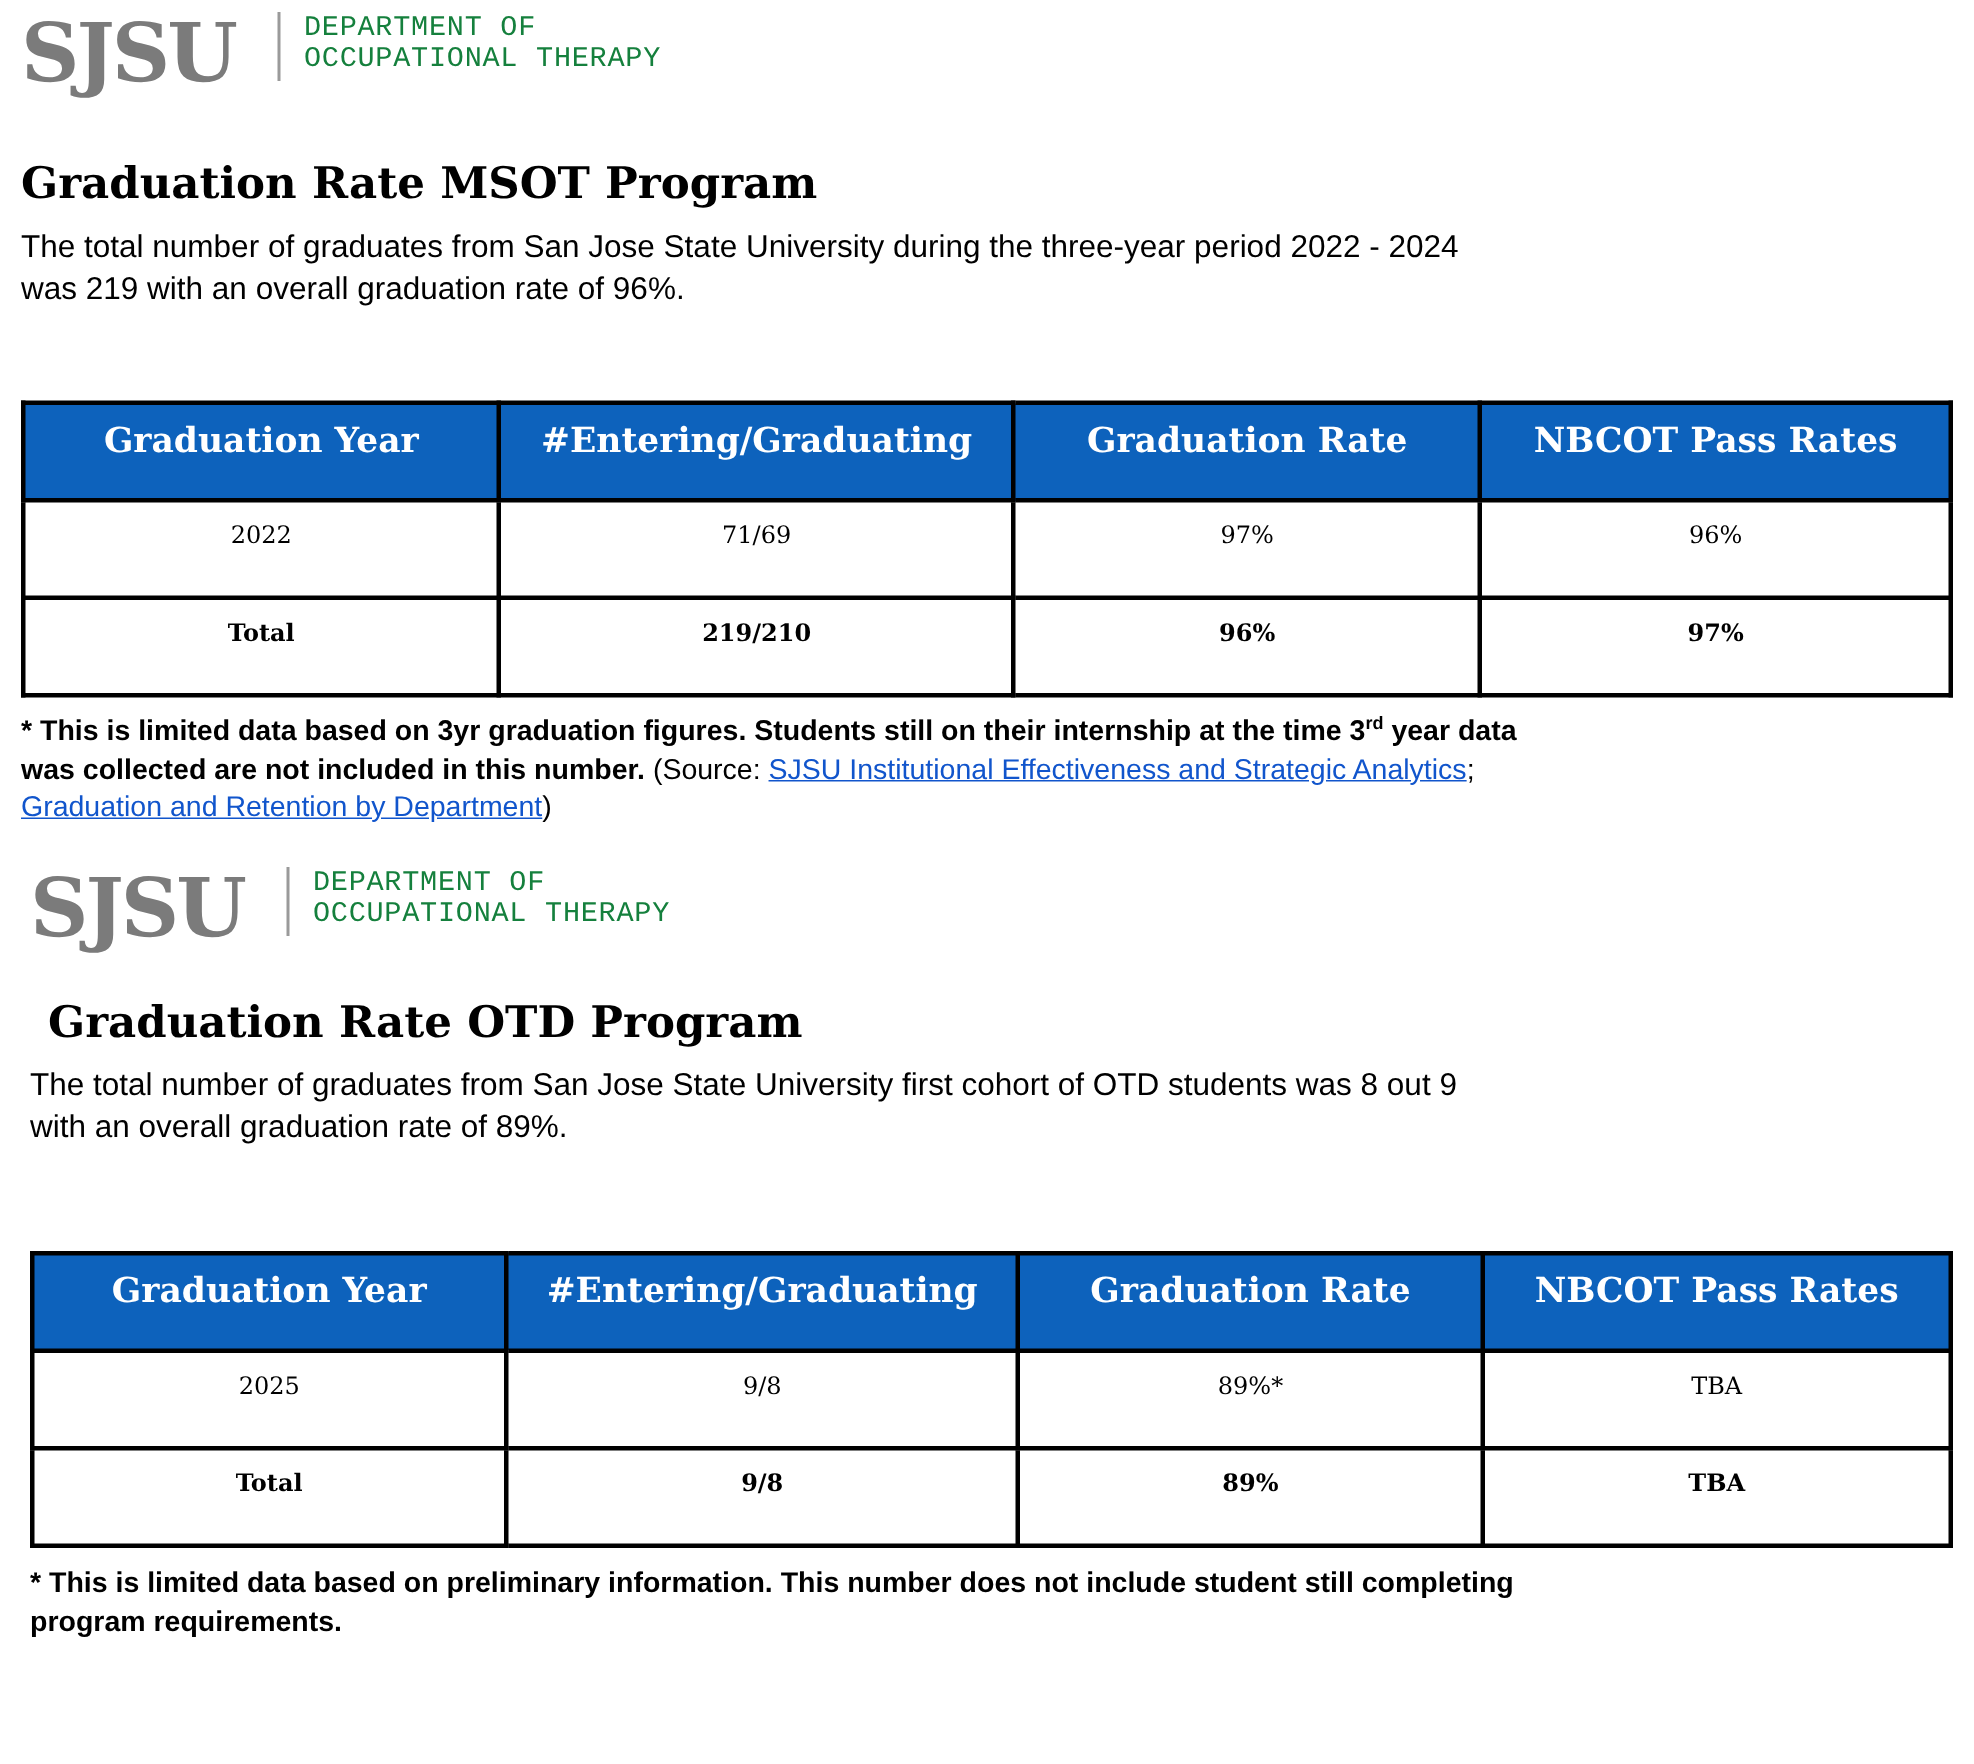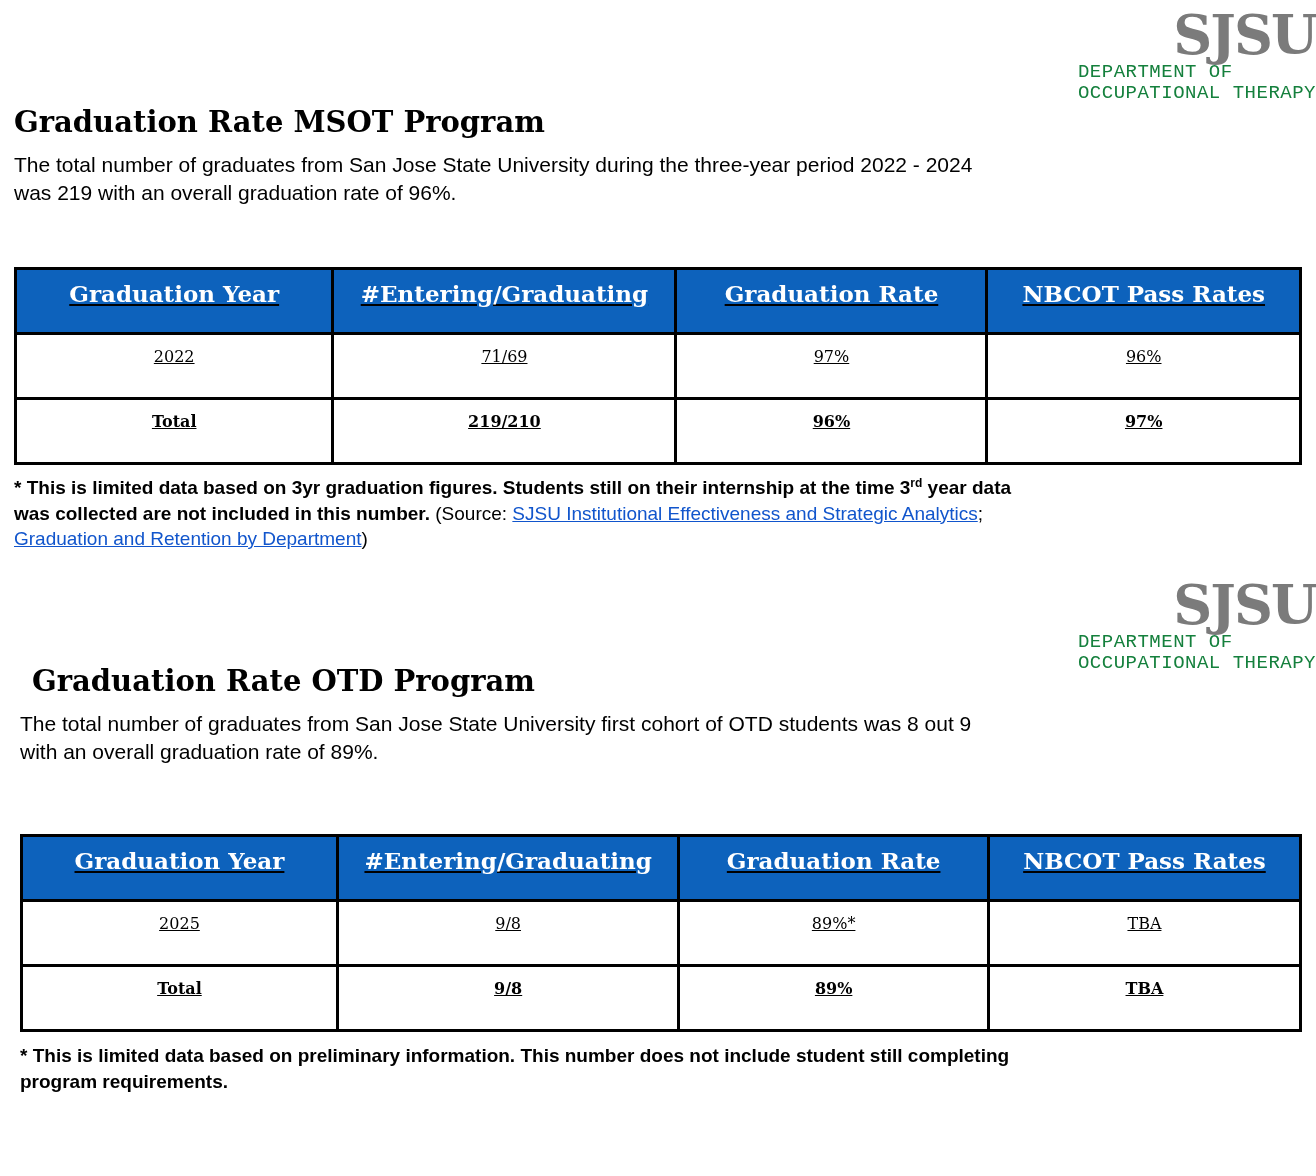--- a/index.html
+++ b/index.html
@@ -7,21 +7,21 @@
   body {
     width: 1316px;
     height: 1176px;
     background: #ffffff;
     color: #000000;
     font-family: "Liberation Sans", sans-serif;
     overflow: hidden;
   }
 
   
-  .logo { display: flex; align-items: flex-end; height: 54px; flex-direction: column; }
+  .logo { display: flex; align-items: flex-start; height: 54px; }
   #logo-msot { margin: 8px 0 0 14px; }
   #logo-otd  { margin: 26px 0 0 20px; }
   .logo-acronym {
     font-family: "DejaVu Serif", serif;
     font-weight: bold;
     font-size: 54px;
     line-height: 54px;
     color: #7b7b7b;
     letter-spacing: -2px;
   }
@@ -55,21 +55,20 @@
     margin: 0;
     white-space: pre-line;
   }
   #intro-msot { margin: 13px 0 0 14px; }
   #intro-otd  { margin: 13px 0 0 20px; }
 
   
   table.rates {
     border-collapse: collapse;
     table-layout: fixed;
-    text-decoration: underline;
   }
   #table-msot { margin: 60px 0 0 14px; width: 1288px; }
   #table-otd  { margin: 68px 0 0 20px; width: 1282px; }
   table.rates col:nth-child(1) { width: 24.7%; }
   table.rates col:nth-child(2) { width: 26.7%; }
   table.rates col:nth-child(3) { width: 24.2%; }
   table.rates col:nth-child(4) { width: 24.4%; }
   table.rates th, table.rates td {
     border: 3px solid #000000;
     text-align: center;

